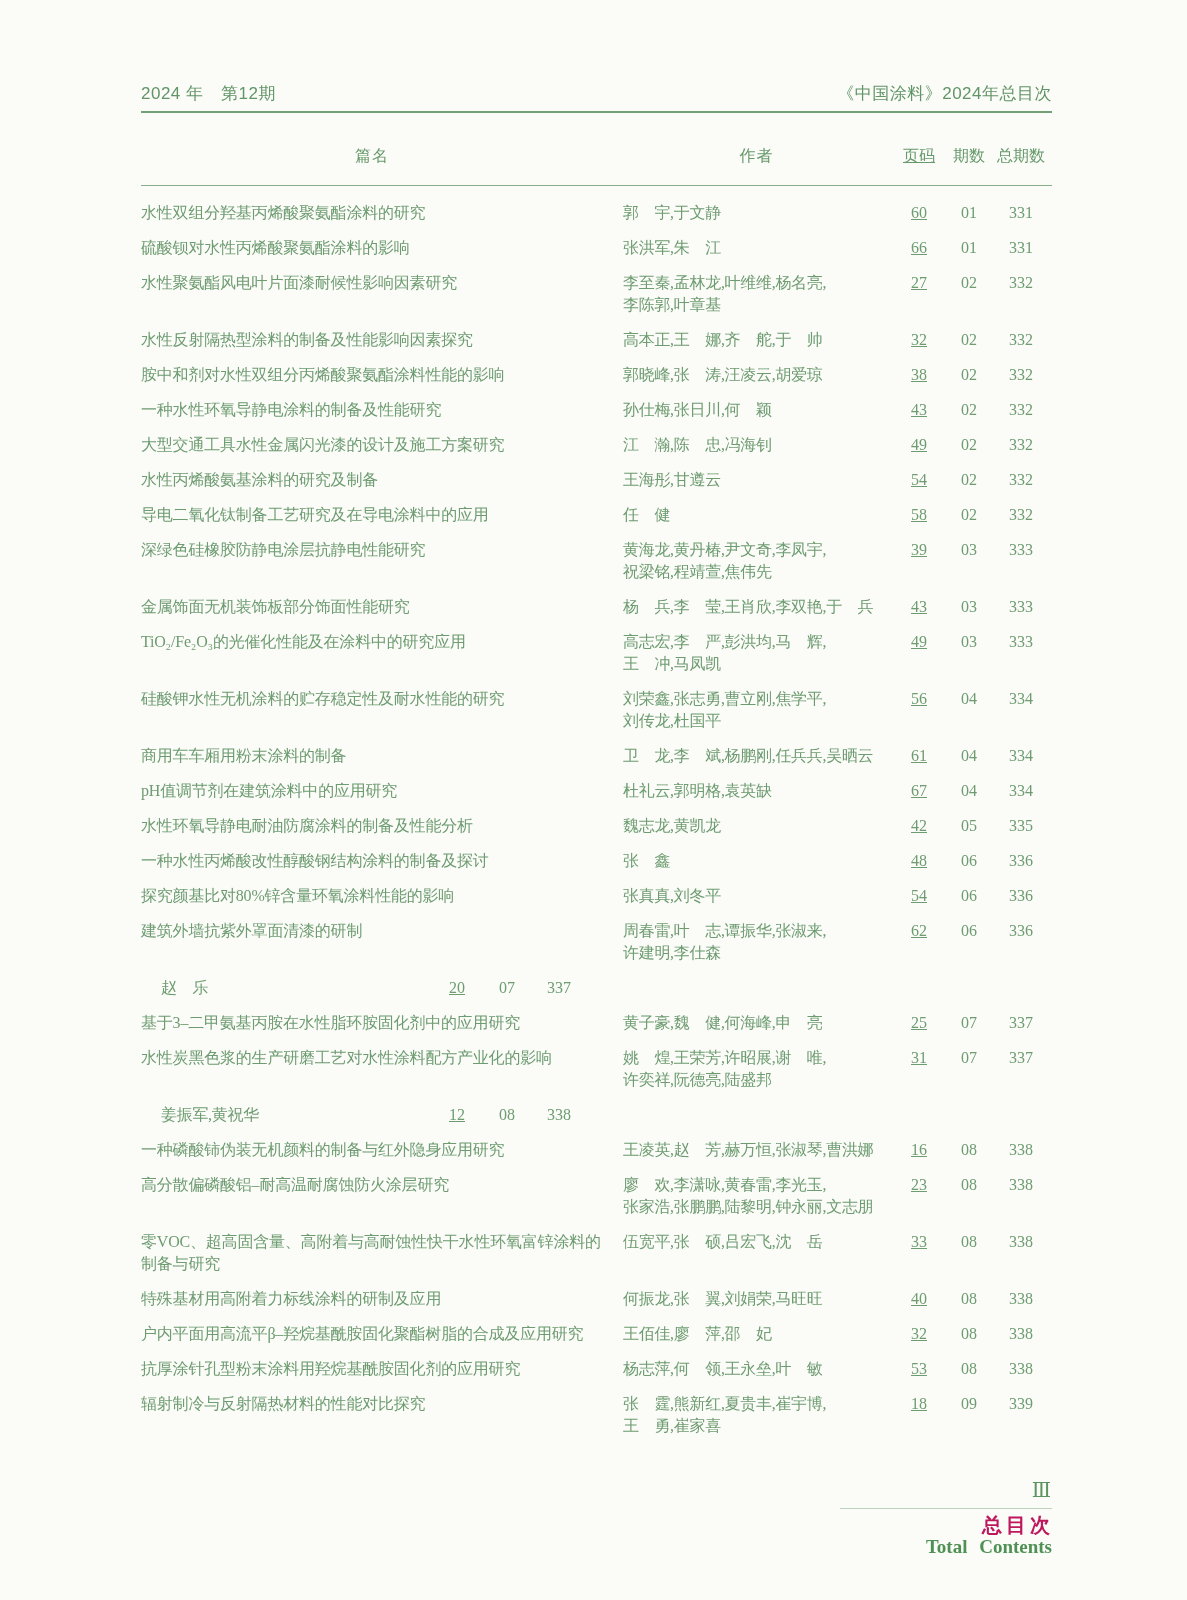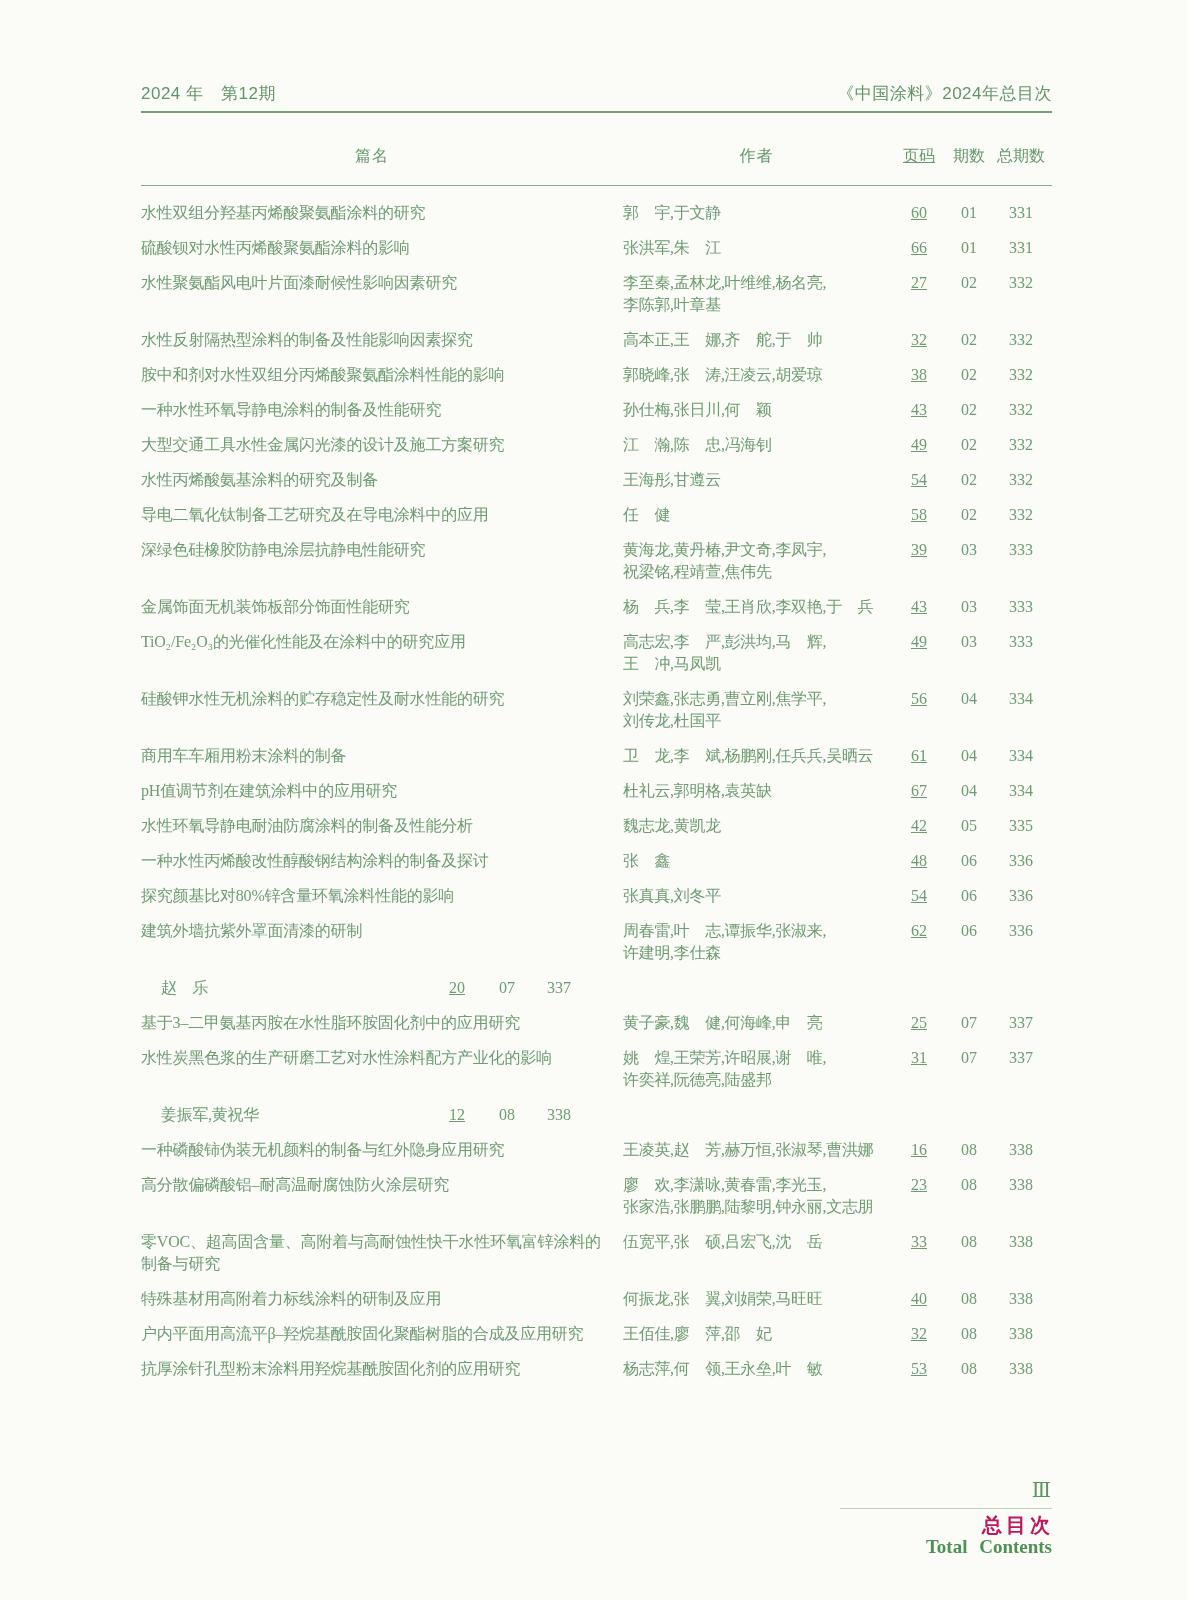--- a/index.html
+++ b/index.html
@@ -368,20 +368,30 @@
     <div class="row toc-row">
       <div class="c-title">抗厚涂针孔型粉末涂料用羟烷基酰胺固化剂的应用研究</div>
       <div class="c-auth">
           <div>杨志萍,何　领,王永垒,叶　敏</div>
         </div>
       <div class="c-page">53</div>
       <div class="c-issue">08</div>
       <div class="c-total">338</div>
     </div>
 
+    <div class="row toc-row">
+      <div class="c-title">辐射制冷与反射隔热材料的性能对比探究</div>
+      <div class="c-auth">
+          <div>张　霆,熊新红,夏贵丰,崔宇博,</div>
+          <div>王　勇,崔家喜</div>
+        </div>
+      <div class="c-page">18</div>
+      <div class="c-issue">09</div>
+      <div class="c-total">339</div>
+    </div>
 
   </div>
 
   <div class="page-num">Ⅲ</div>
   <div class="footer-rule"></div>
   <div class="footer-cn">总目次</div>
   <div class="footer-en">Total Contents</div>
 
 </div>
 

